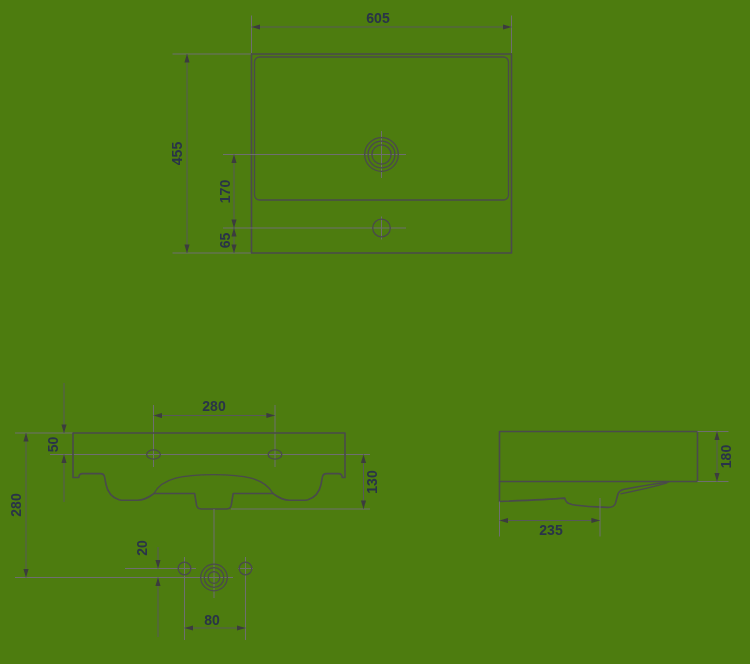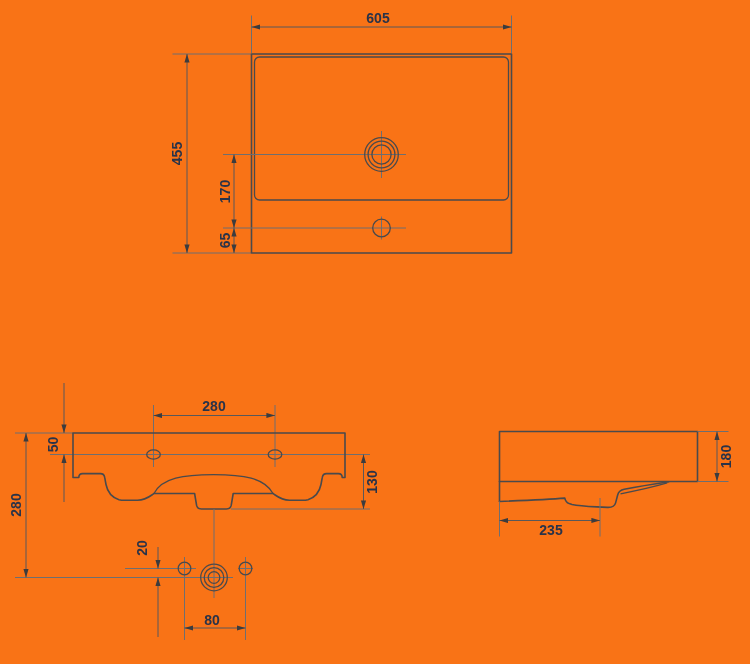--- a/index.html
+++ b/index.html
@@ -1,16 +1,16 @@
 <!DOCTYPE html>
 <html><head>
 <meta charset="utf-8">
 <style>
   html,body{margin:0;padding:0;background:#ffffff;}
-  .stage{position:relative;width:750px;height:664px;background:#f97316;overflow:hidden;}
+  .stage{position:relative;width:750px;height:664px;background:#4d7c0f;overflow:hidden;}
   svg{display:block;}
   .ol   {stroke:#4a4a4c;stroke-width:1.6;fill:none;stroke-linejoin:round;stroke-linecap:round;}
   .ol2  {stroke:#4a4a4c;stroke-width:1.3;fill:none;}
   .thin {stroke:#6e6e70;stroke-width:1;fill:none;}
   .dim  {stroke:#58585a;stroke-width:1;fill:none;}
   .lbl  {font-family:"Liberation Sans","DejaVu Sans",sans-serif;font-size:14px;font-weight:700;fill:#293349;}
   marker path{fill:#3c3c3e;}
 </style>
 </head>
 <body>

